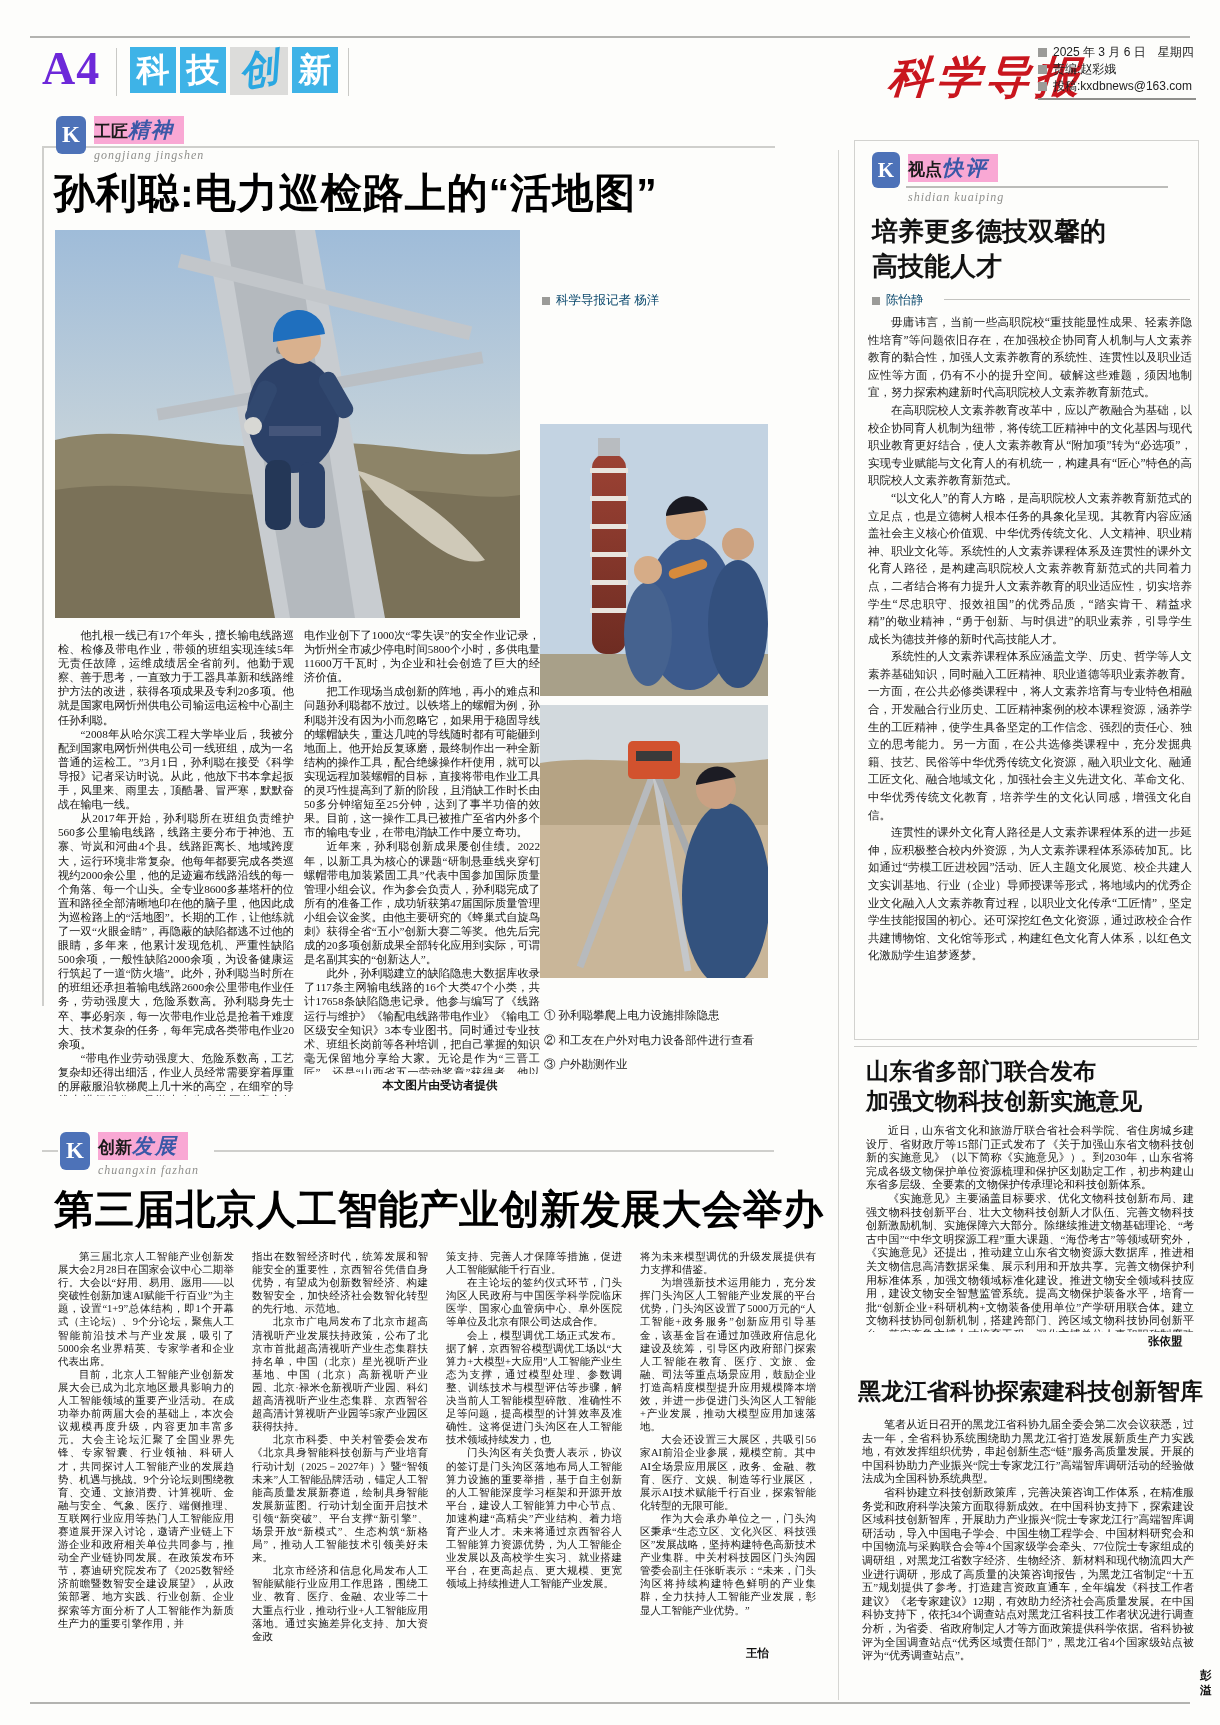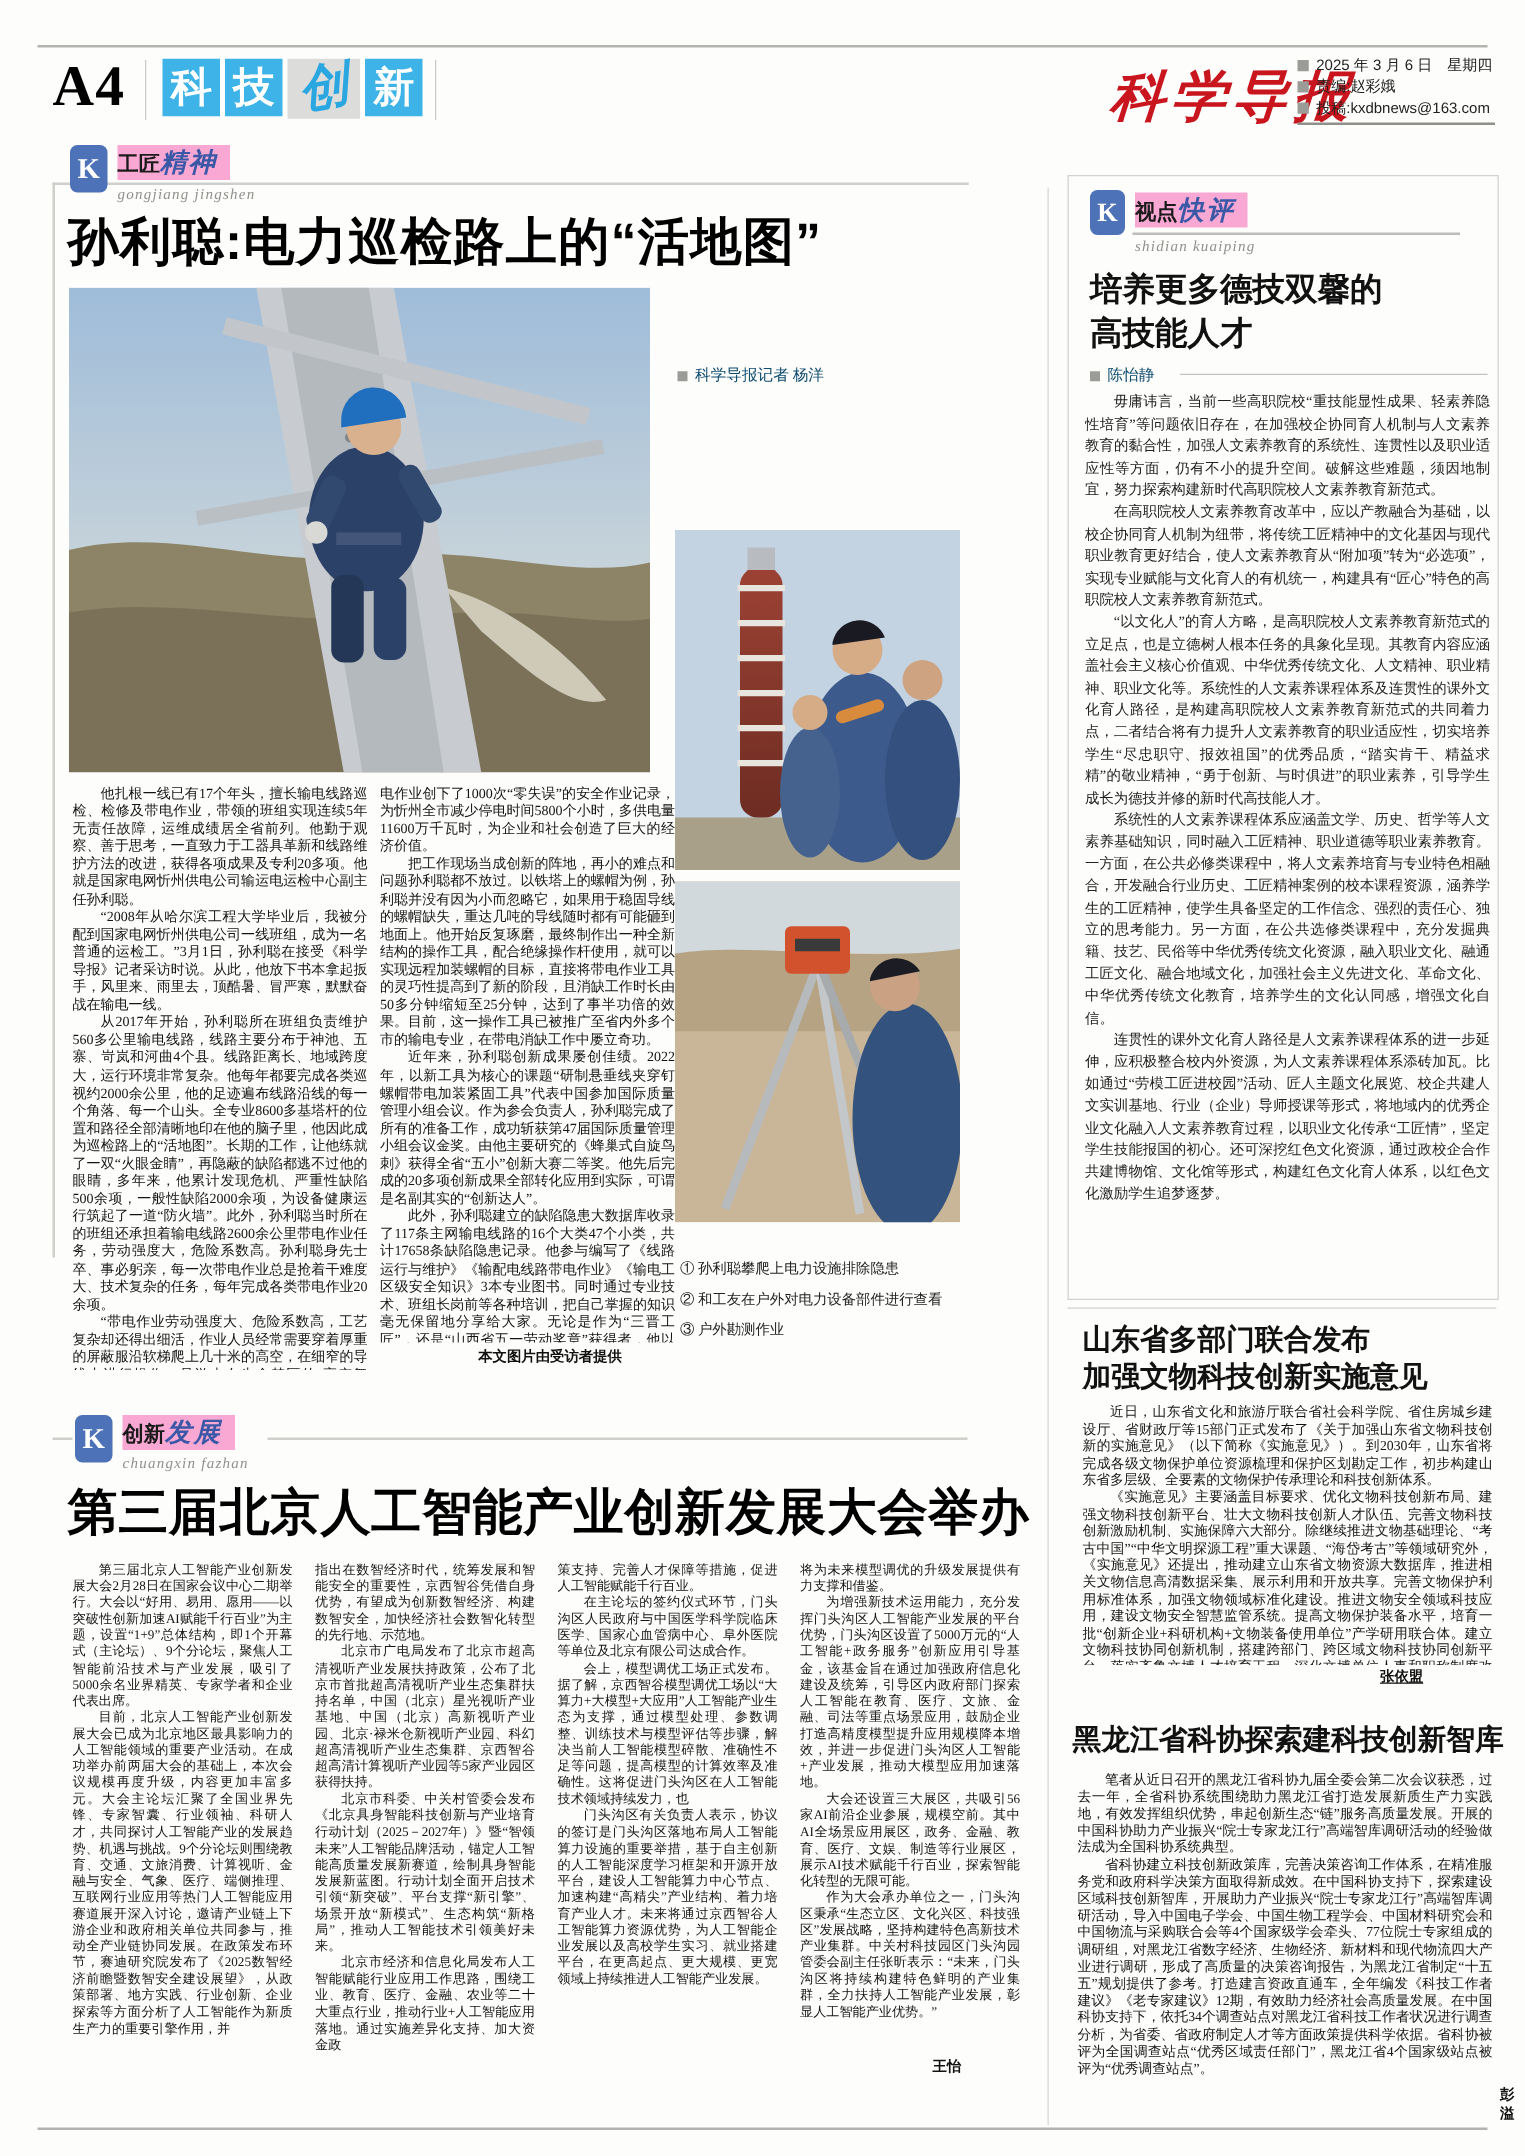--- a/index.html
+++ b/index.html
@@ -2,21 +2,21 @@
 <html><head>
 <meta charset="utf-8">
 <style>
   html,body{margin:0;padding:0;background:#e8e8e4;}
   #page{position:relative;width:1220px;height:1725px;background:#fdfdfb;margin:0 auto;
         font-family:"Liberation Serif",serif;color:#1a1a1a;overflow:hidden;}
   .abs{position:absolute;}
   .hairline{background:#b3b3b0;}
   .frameline{background:#cfcfcc;}
   
-  .pageno{font:bold 46px "Liberation Serif",serif;color:#000000;letter-spacing:1px;text-align:right;}
+  .pageno{font:bold 46px "Liberation Serif",serif;color:#6d28d9;letter-spacing:1px;text-align:right;}
   .tagrow{display:flex;gap:4px;align-items:flex-start;}
   .tagbox{width:46px;height:46px;display:flex;align-items:center;justify-content:center;
           color:#fff;font:bold 33px "Liberation Sans",sans-serif;}
   .tagbox.blue{background:#3eb3e7;}
   .tagbox.gray{background:#dcdcda;width:58px;height:48px;}
   .tagbox.gray span{color:#2aa7e1;font:bold italic 40px "Liberation Serif",serif;
                     transform:rotate(-10deg) translateY(-2px);display:inline-block;}
   .masthead{font:bold italic 44px "Liberation Serif",serif;color:#c9161e;letter-spacing:5px;
             transform:skewX(-4deg);}
   .daterows{width:158px;font:12px "Liberation Sans",sans-serif;color:#222;}
@@ -277,21 +277,21 @@
   <div class="abs h-side" style="left:866px;top:1056px;">
     <div>
         <div class="hl-line">山东省多部门联合发布</div>
         <div class="hl-line">加强文物科技创新实施意见</div>
       </div>
   </div>
   <div class="abs bodycol side-body" style="left:866px;top:1124px;width:328px;height:208px;">
       <div class="para">近日，山东省文化和旅游厅联合省社会科学院、省住房城乡建设厅、省财政厅等15部门正式发布了《关于加强山东省文物科技创新的实施意见》（以下简称《实施意见》）。到2030年，山东省将完成各级文物保护单位资源梳理和保护区划勘定工作，初步构建山东省多层级、全要素的文物保护传承理论和科技创新体系。</div>
       <div class="para">《实施意见》主要涵盖目标要求、优化文物科技创新布局、建强文物科技创新平台、壮大文物科技创新人才队伍、完善文物科技创新激励机制、实施保障六大部分。除继续推进文物基础理论、“考古中国”“中华文明探源工程”重大课题、“海岱考古”等领域研究外，《实施意见》还提出，推动建立山东省文物资源大数据库，推进相关文物信息高清数据采集、展示利用和开放共享。完善文物保护利用标准体系，加强文物领域标准化建设。推进文物安全领域科技应用，建设文物安全智慧监管系统。提高文物保护装备水平，培育一批“创新企业+科研机构+文物装备使用单位”产学研用联合体。建立文物科技协同创新机制，搭建跨部门、跨区域文物科技协同创新平台。落实齐鲁文博人才培育工程，深化文博单位人事和职称制度改革等重要举措。</div>
     </div>
-  <div class="abs sig" style="left:1104px;top:1334px;text-decoration:underline;">张依盟</div>
+  <div class="abs sig" style="left:1148px;top:1334px;">张依盟</div>
 
   <div class="abs h-side" style="left:858px;top:1376px;white-space:nowrap;">黑龙江省科协探索建科技创新智库</div>
   <div class="abs bodycol side-body" style="left:862px;top:1418px;width:332px;height:246px;">
       <div class="para">笔者从近日召开的黑龙江省科协九届全委会第二次会议获悉，过去一年，全省科协系统围绕助力黑龙江省打造发展新质生产力实践地，有效发挥组织优势，串起创新生态“链”服务高质量发展。开展的中国科协助力产业振兴“院士专家龙江行”高端智库调研活动的经验做法成为全国科协系统典型。</div>
       <div class="para">省科协建立科技创新政策库，完善决策咨询工作体系，在精准服务党和政府科学决策方面取得新成效。在中国科协支持下，探索建设区域科技创新智库，开展助力产业振兴“院士专家龙江行”高端智库调研活动，导入中国电子学会、中国生物工程学会、中国材料研究会和中国物流与采购联合会等4个国家级学会牵头、77位院士专家组成的调研组，对黑龙江省数字经济、生物经济、新材料和现代物流四大产业进行调研，形成了高质量的决策咨询报告，为黑龙江省制定“十五五”规划提供了参考。打造建言资政直通车，全年编发《科技工作者建议》《老专家建议》12期，有效助力经济社会高质量发展。在中国科协支持下，依托34个调查站点对黑龙江省科技工作者状况进行调查分析，为省委、省政府制定人才等方面政策提供科学依据。省科协被评为全国调查站点“优秀区域责任部门”，黑龙江省4个国家级站点被评为“优秀调查站点”。</div>
     </div>
   <div class="abs sig" style="left:1152px;top:1668px;padding-left:48px;">彭溢</div>
 
   <div class="abs hairline" style="left:30px;top:1702px;width:1160px;height:2px;"></div>
 </div>

